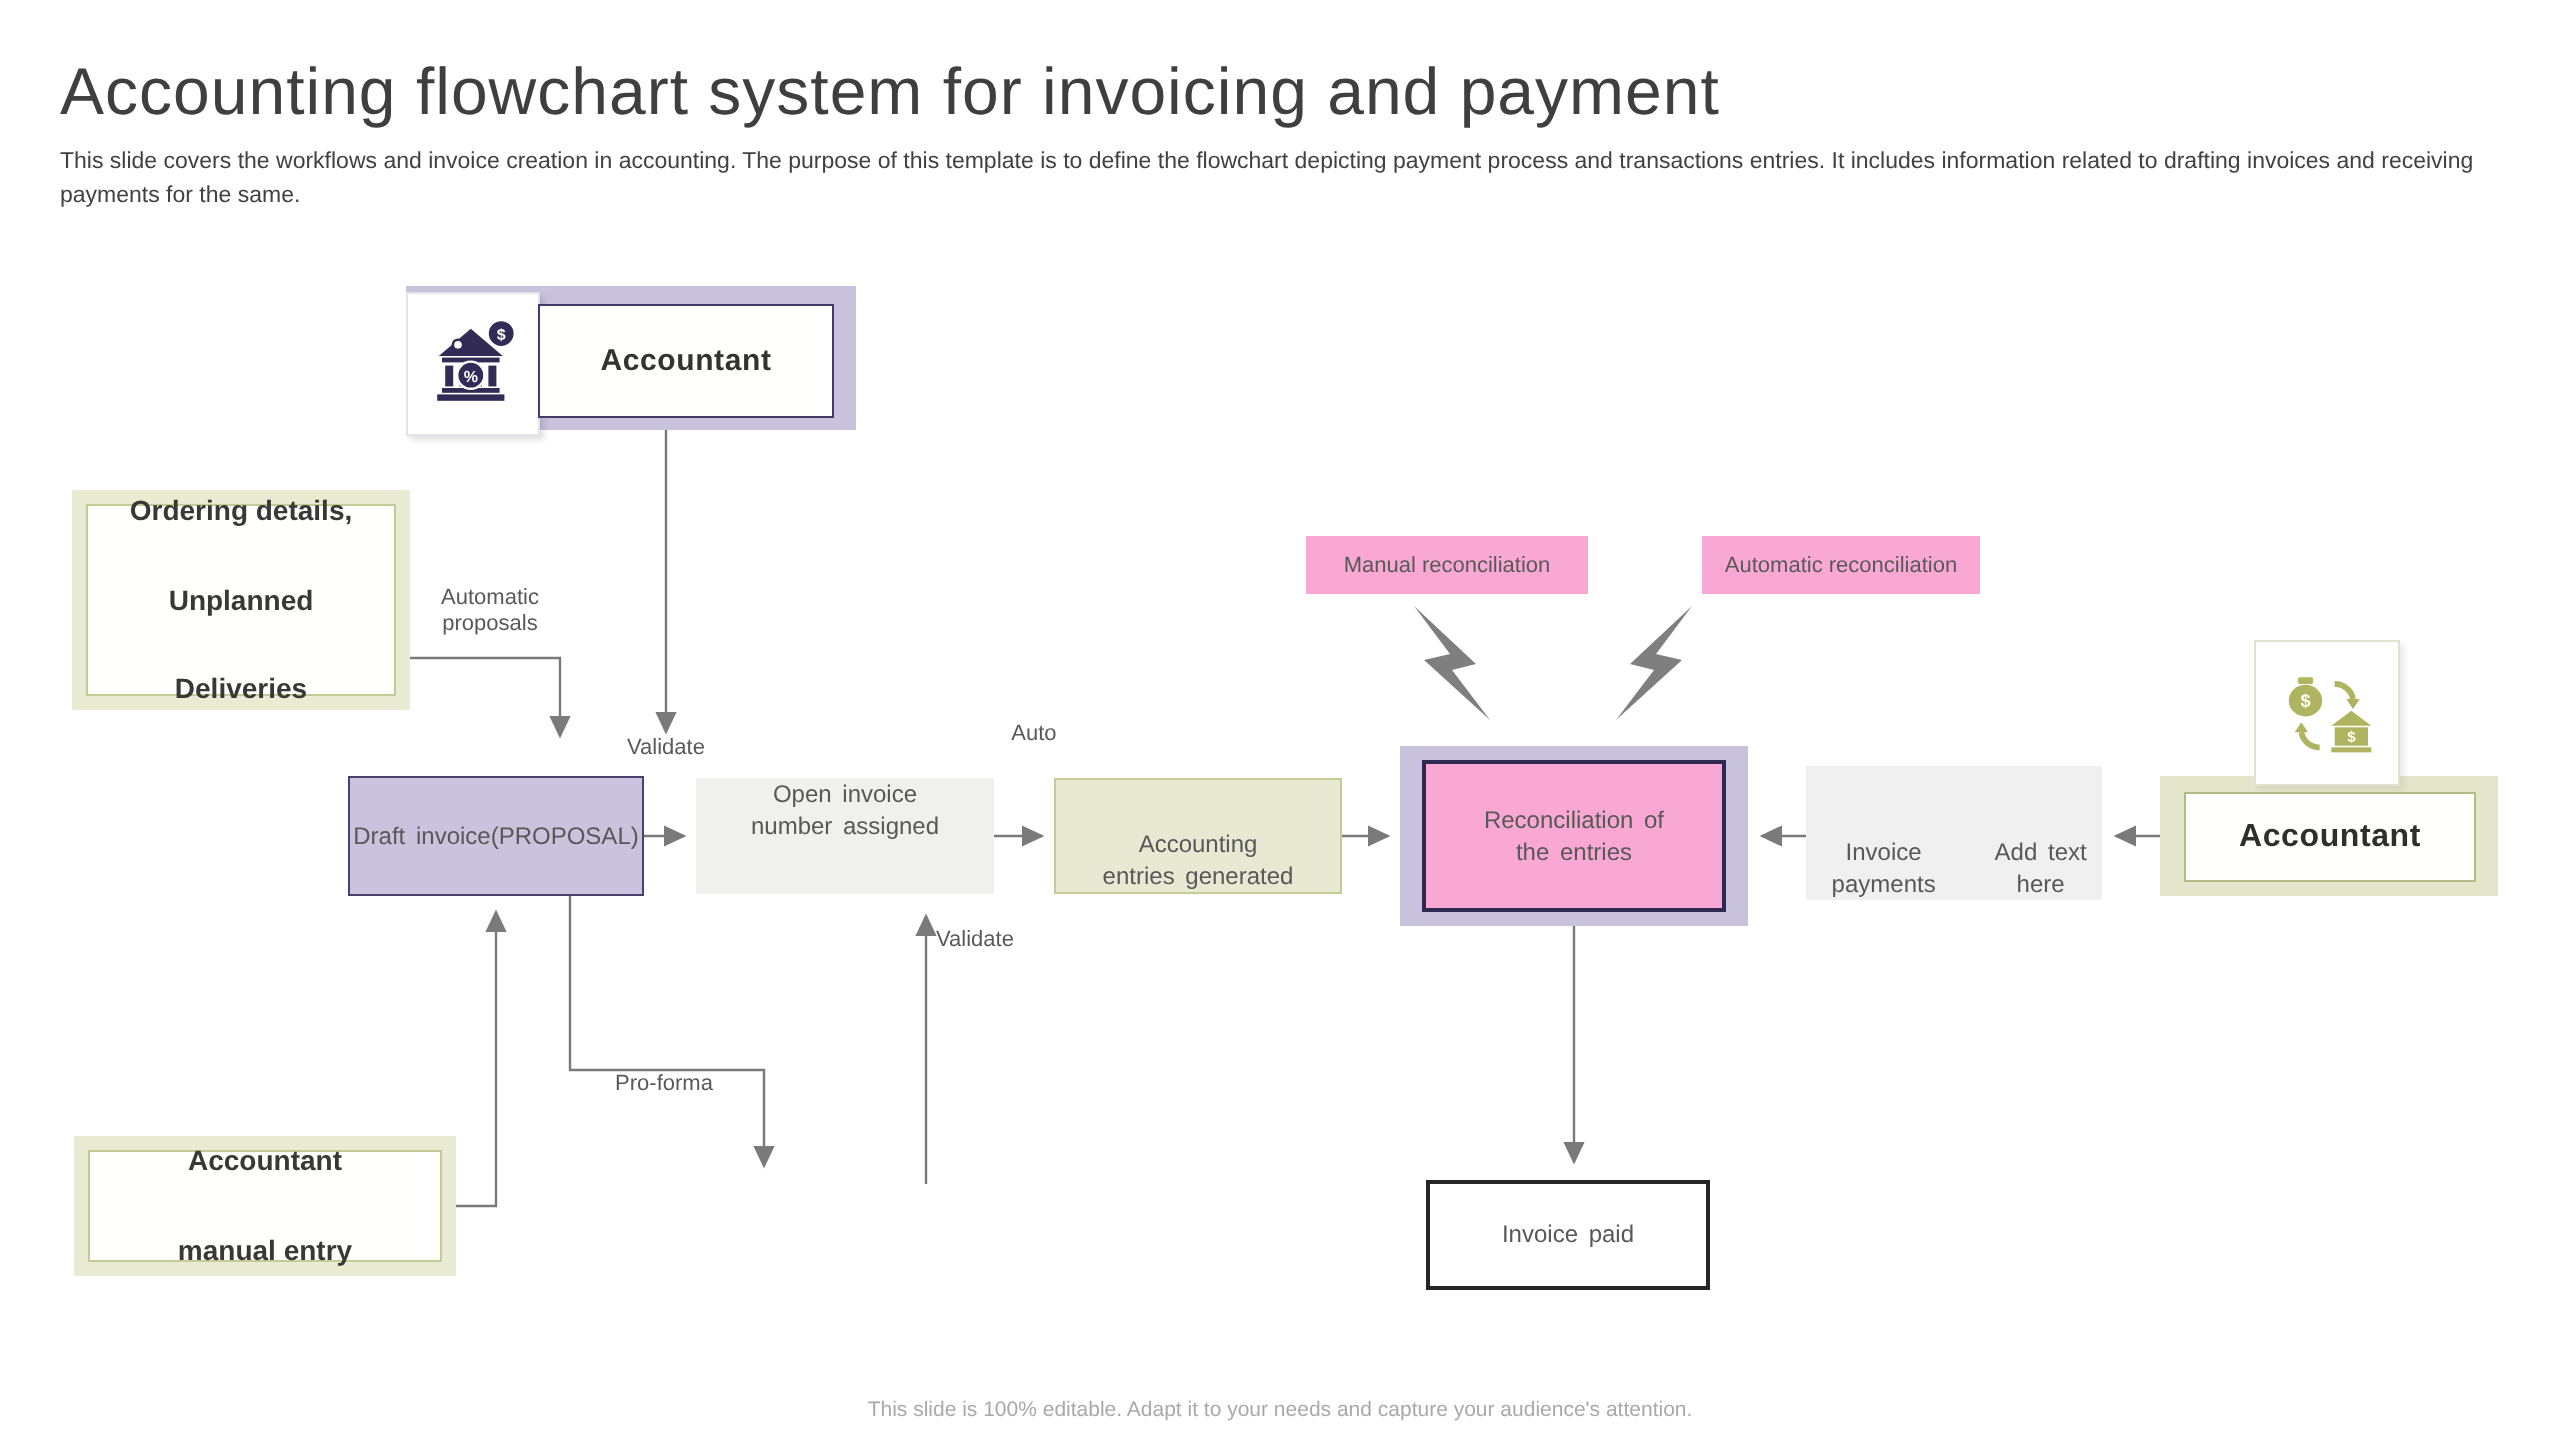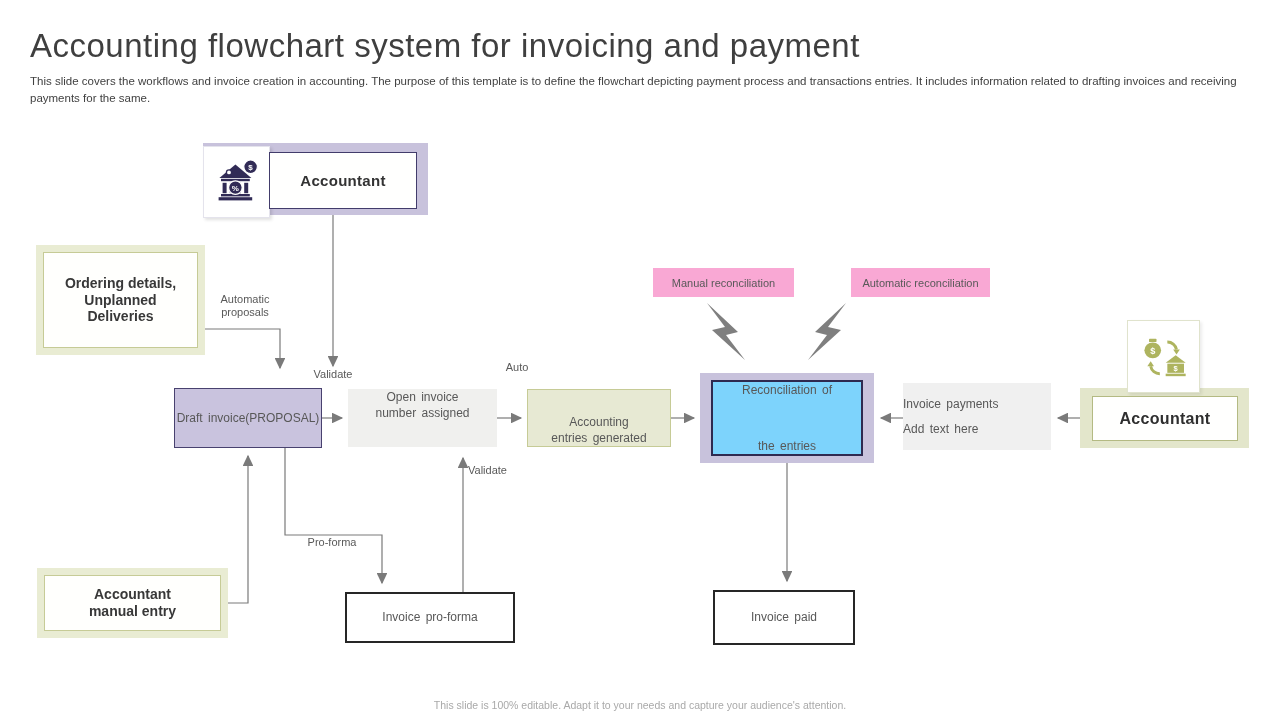--- a/index.html
+++ b/index.html
@@ -40,36 +40,36 @@
     border: 1px solid #e4e3ec; box-shadow: 2px 2px 3px rgba(0,0,0,0.12);
     display: flex; align-items: center; justify-content: center; }
   .acc-top-label { left: 269px; top: 152px; width: 148px; height: 57px; background: #fffffe;
     border: 1.5px solid #423c6b; display: flex; align-items: center; justify-content: center;
     font-size: 15px; font-weight: 700; color: #333333; letter-spacing: 0.3px; }
 
   
   .olive-outer { background: #e9ecd3; padding: 7px; }
   .olive-inner { width: 100%; height: 100%; background: #fffffd; border: 1px solid #c6cb96;
     display: flex; flex-direction: column; align-items: center; justify-content: center;
-    font-size: 14px; font-weight: 700; color: #383838; line-height: 1.18; text-align: center; }
+    font-size: 14px; font-weight: 700; color: #383838; line-height: 1.18; text-align: center; gap: 28px; }
   .ordering-outer { left: 36px; top: 245px; width: 169px; height: 110px; }
   .manual-entry-outer { left: 37px; top: 568px; width: 191px; height: 70px; }
 
   
   .draft-box { left: 174px; top: 388px; width: 148px; height: 60px; background: #c9c3de;
     border: 1.5px solid #48416f; display: flex; flex-direction: row; align-items: center; justify-content: center; }
   .open-box { left: 348px; top: 389px; width: 149px; height: 58px; background: #f0f0ee;
     display: flex; flex-direction: column; align-items: center; justify-content: flex-start; }
   .entries-box { left: 527px; top: 389px; width: 144px; height: 58px; background: #e7e9d3;
     border: 1px solid #c6cb96; display: flex; flex-direction: column; align-items: center; justify-content: flex-end; }
   .recon-bg { left: 700px; top: 373px; width: 174px; height: 90px; background: #c8c2dc; }
-  .recon-inner { left: 711px; top: 380px; width: 152px; height: 76px; background: #7dd3fc;
-    border: 2px solid #2e2950; display: flex; flex-direction: column; align-items: center; justify-content: space-between; }
+  .recon-inner { left: 711px; top: 380px; width: 152px; height: 76px; background: #f9a8d4;
+    border: 2px solid #2e2950; display: flex; flex-direction: column; align-items: center; justify-content: center; }
   .payments-box { left: 903px; top: 383px; width: 148px; height: 67px; background: #f0f0f0;
-    display: flex; flex-direction: column; align-items: flex-start; justify-content: center; gap: 9px; }
+    display: flex; flex-direction: row; align-items: flex-end; justify-content: center; gap: 9px; }
 
   
   .acc-right-bg { left: 1080px; top: 388px; width: 169px; height: 60px; background: #e3e6cb; }
   .acc-right-label { left: 1092px; top: 396px; width: 146px; height: 45px; background: #fffffe;
     border: 1px solid #b4ba83; display: flex; align-items: center; justify-content: center;
     font-size: 16px; font-weight: 700; color: #2f2f2f; letter-spacing: 0.3px; }
   .acc-right-icon { left: 1127px; top: 320px; width: 73px; height: 73px; background: #ffffff;
     border: 1px solid #e0e3cd; box-shadow: 2px 2px 3px rgba(0,0,0,0.08);
     display: flex; align-items: center; justify-content: center; }
 
@@ -197,21 +197,20 @@
       <text x="16.5" y="26" font-size="11" font-weight="bold" fill="#ffffff" text-anchor="middle" font-family="Liberation Sans, sans-serif">$</text>
       <text x="44" y="47" font-size="9" font-weight="bold" fill="#ffffff" text-anchor="middle" font-family="Liberation Sans, sans-serif">$</text>
       <path d="M34,12 A11,11 0 0 1 45,21" stroke="#aeb45f" stroke-width="3.5" fill="none"></path>
       <polygon points="41,21 49,21 45,27" fill="#aeb45f"></polygon>
       <path d="M25,50 A11,11 0 0 1 14,41" stroke="#aeb45f" stroke-width="3.5" fill="none"></path>
       <polygon points="10,41 18,41 14,35" fill="#aeb45f"></polygon>
     </svg>
   </div>
   <div class="abs acc-right-label">Accountant</div>
 
-  <div class="abs black-box proforma-box flow-text">Invoice pro-forma</div>
   <div class="abs black-box paid-box flow-text">Invoice paid</div>
 
   <div class="abs olive-outer manual-entry-outer">
     <div class="olive-inner">
       <span>Accountant</span>
       <span>manual entry</span>
     </div>
   </div>
 
   <div class="abs footer">This slide is 100% editable. Adapt it to your needs and capture your audience's attention.</div>

